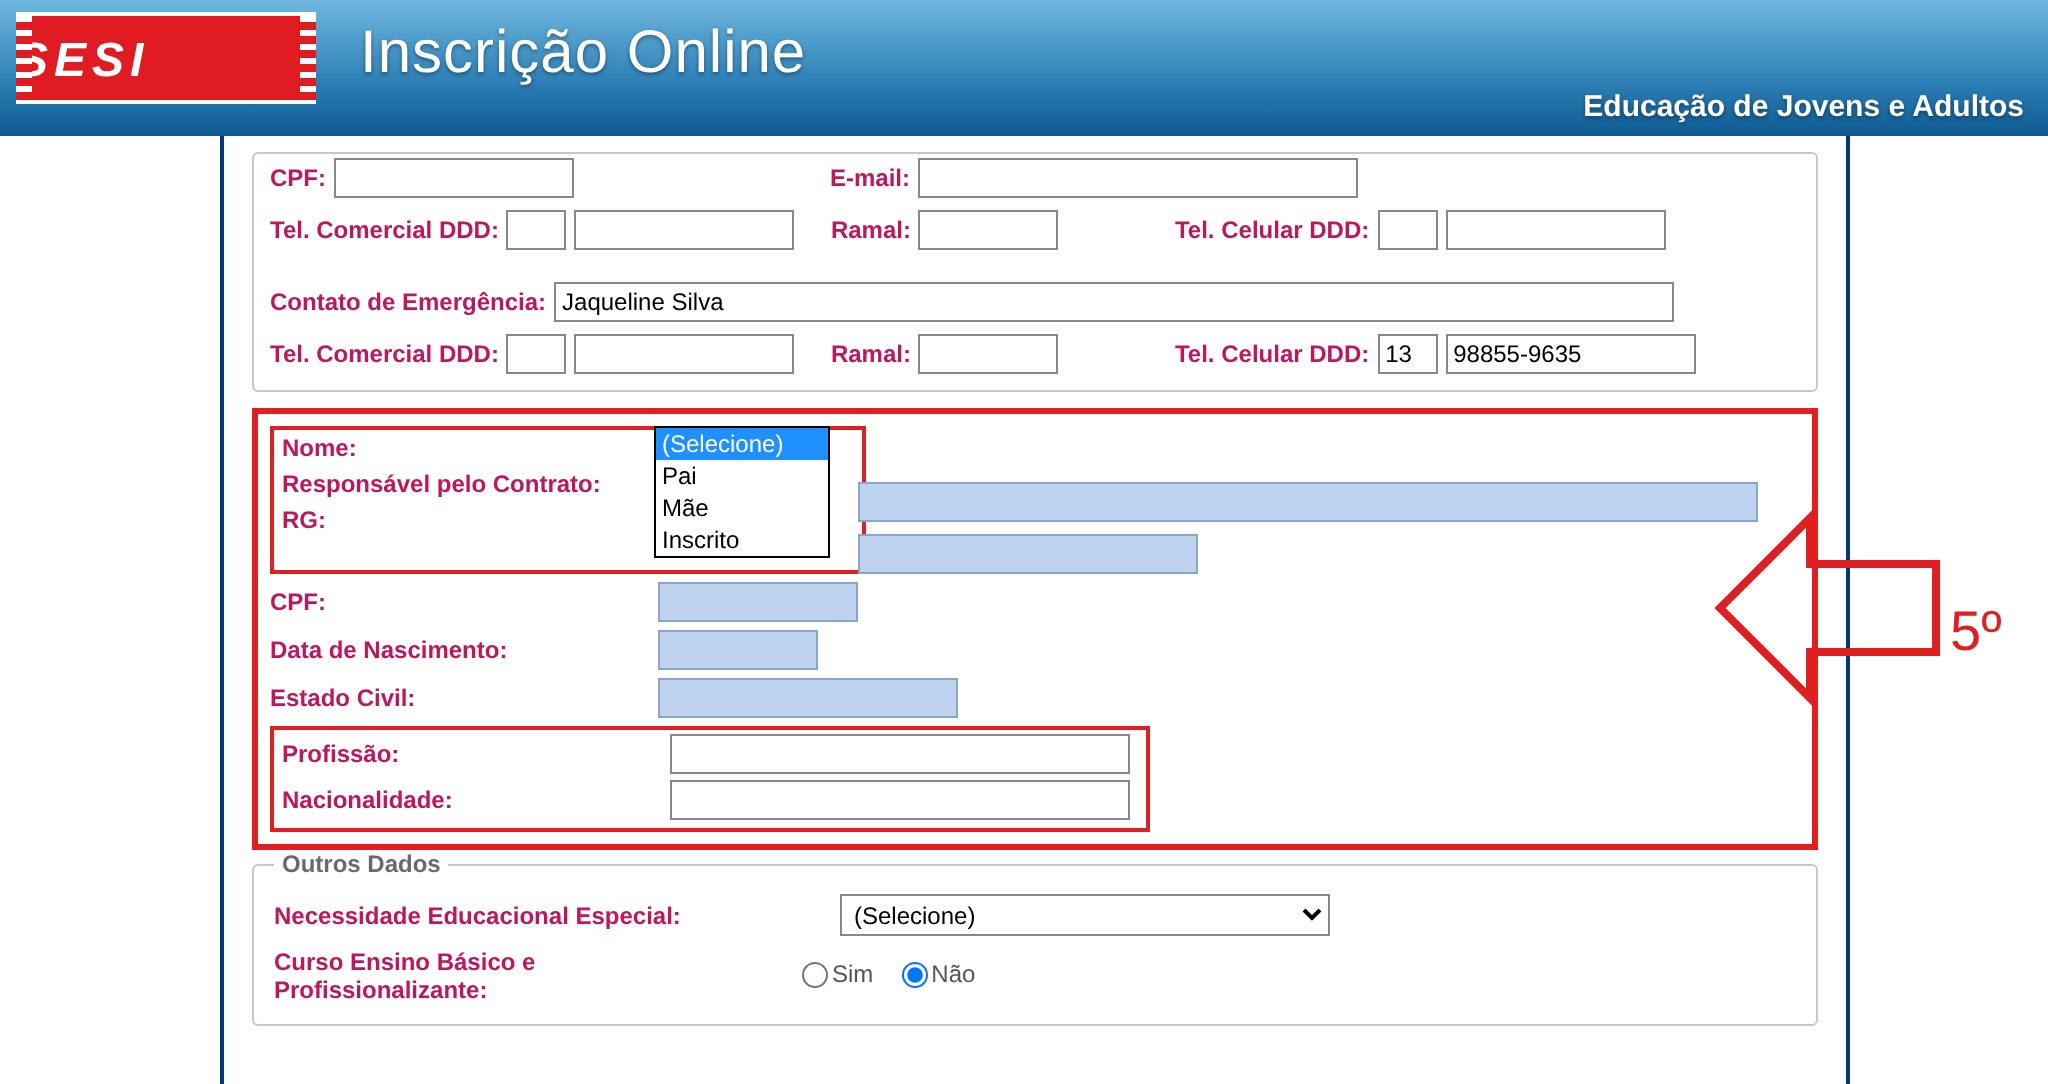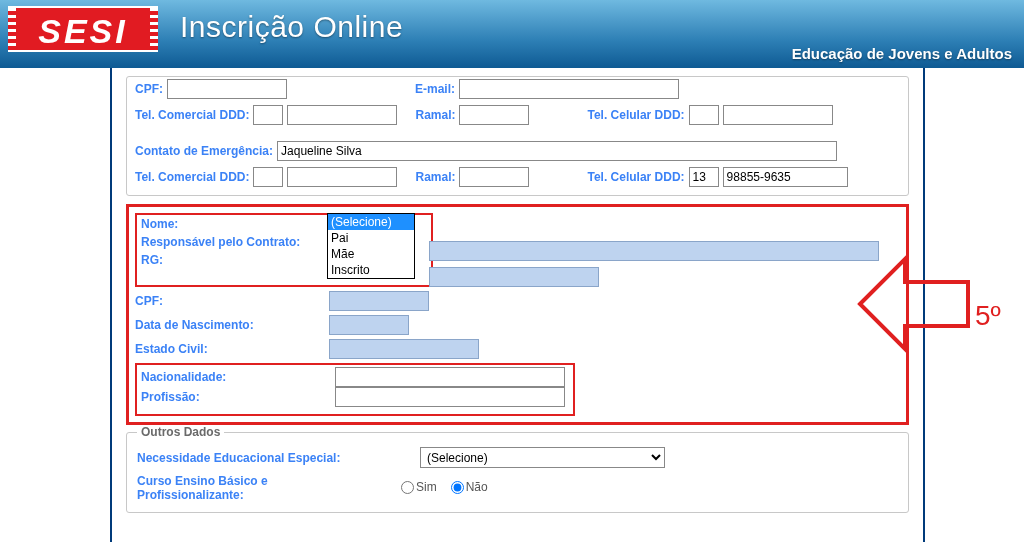--- a/index.html
+++ b/index.html
@@ -21,23 +21,22 @@
   .logo {
     position: absolute;
     left: 8px;
     top: 6px;
     width: 150px;
     height: 46px;
     background: #e11b22;
     color: #fff;
     font-weight: bold;
     font-style: italic;
-    font-size: 34px;
+    font-size: 24px;
     letter-spacing: 3px;
-    text-align: center;
     line-height: 46px;
     border-top: 2px solid #fff;
     border-bottom: 2px solid #fff;
   }
   .logo::before, .logo::after {
     content: "";
     position: absolute;
     top: 0; bottom: 0;
     width: 8px;
     background: repeating-linear-gradient(to bottom, #fff 0, #fff 3px, #e11b22 3px, #e11b22 7px);
@@ -68,21 +67,21 @@
     top: 68px;
     width: 815px;
     height: 474px;
     border-left: 2px solid #003a7a;
     border-right: 2px solid #003a7a;
     background: #fff;
     padding: 4px 14px 0 14px;
   }
   .lbl {
     font-weight: bold;
-    color: #3b82f6;
+    color: #be185d;
     font-size: 12px;
   }
   input.txt {
     border: 1px solid #888;
     height: 20px;
     background: #fff;
     padding: 0 3px;
     font-size: 12px;
   }
   input.blue {
@@ -266,26 +265,26 @@
     <div class="rowfield">
       <span class="lbl" style="width:190px">Data de Nascimento:</span>
       <input class="txt blue" style="width: 80px;">
     </div>
     <div class="rowfield">
       <span class="lbl" style="width:190px">Estado Civil:</span>
       <input class="txt blue" style="width: 150px;">
     </div>
 
     <div class="redbox-inner2">
+      <div class="rowfield" style="margin-bottom:3px;">
+        <span class="lbl" style="width:190px">Profissão:</span>
+        <input class="txt" style="width: 230px;">
+      </div>
       <div class="rowfield" style="margin-bottom:0;">
         <span class="lbl" style="width:190px">Nacionalidade:</span>
-        <input class="txt" style="width: 230px;">
-      </div>
-      <div class="rowfield" style="margin-bottom:3px;">
-        <span class="lbl" style="width:190px">Profissão:</span>
         <input class="txt" style="width: 230px;">
       </div>
     </div>
   </div>
 
   <fieldset class="outros">
     <legend>Outros Dados</legend>
     <div class="row" style="margin-bottom:6px;gap:23px;">
       <span class="lbl" style="width:260px">Necessidade Educacional Especial:</span>
       <select class="sel" style="width:245px">

